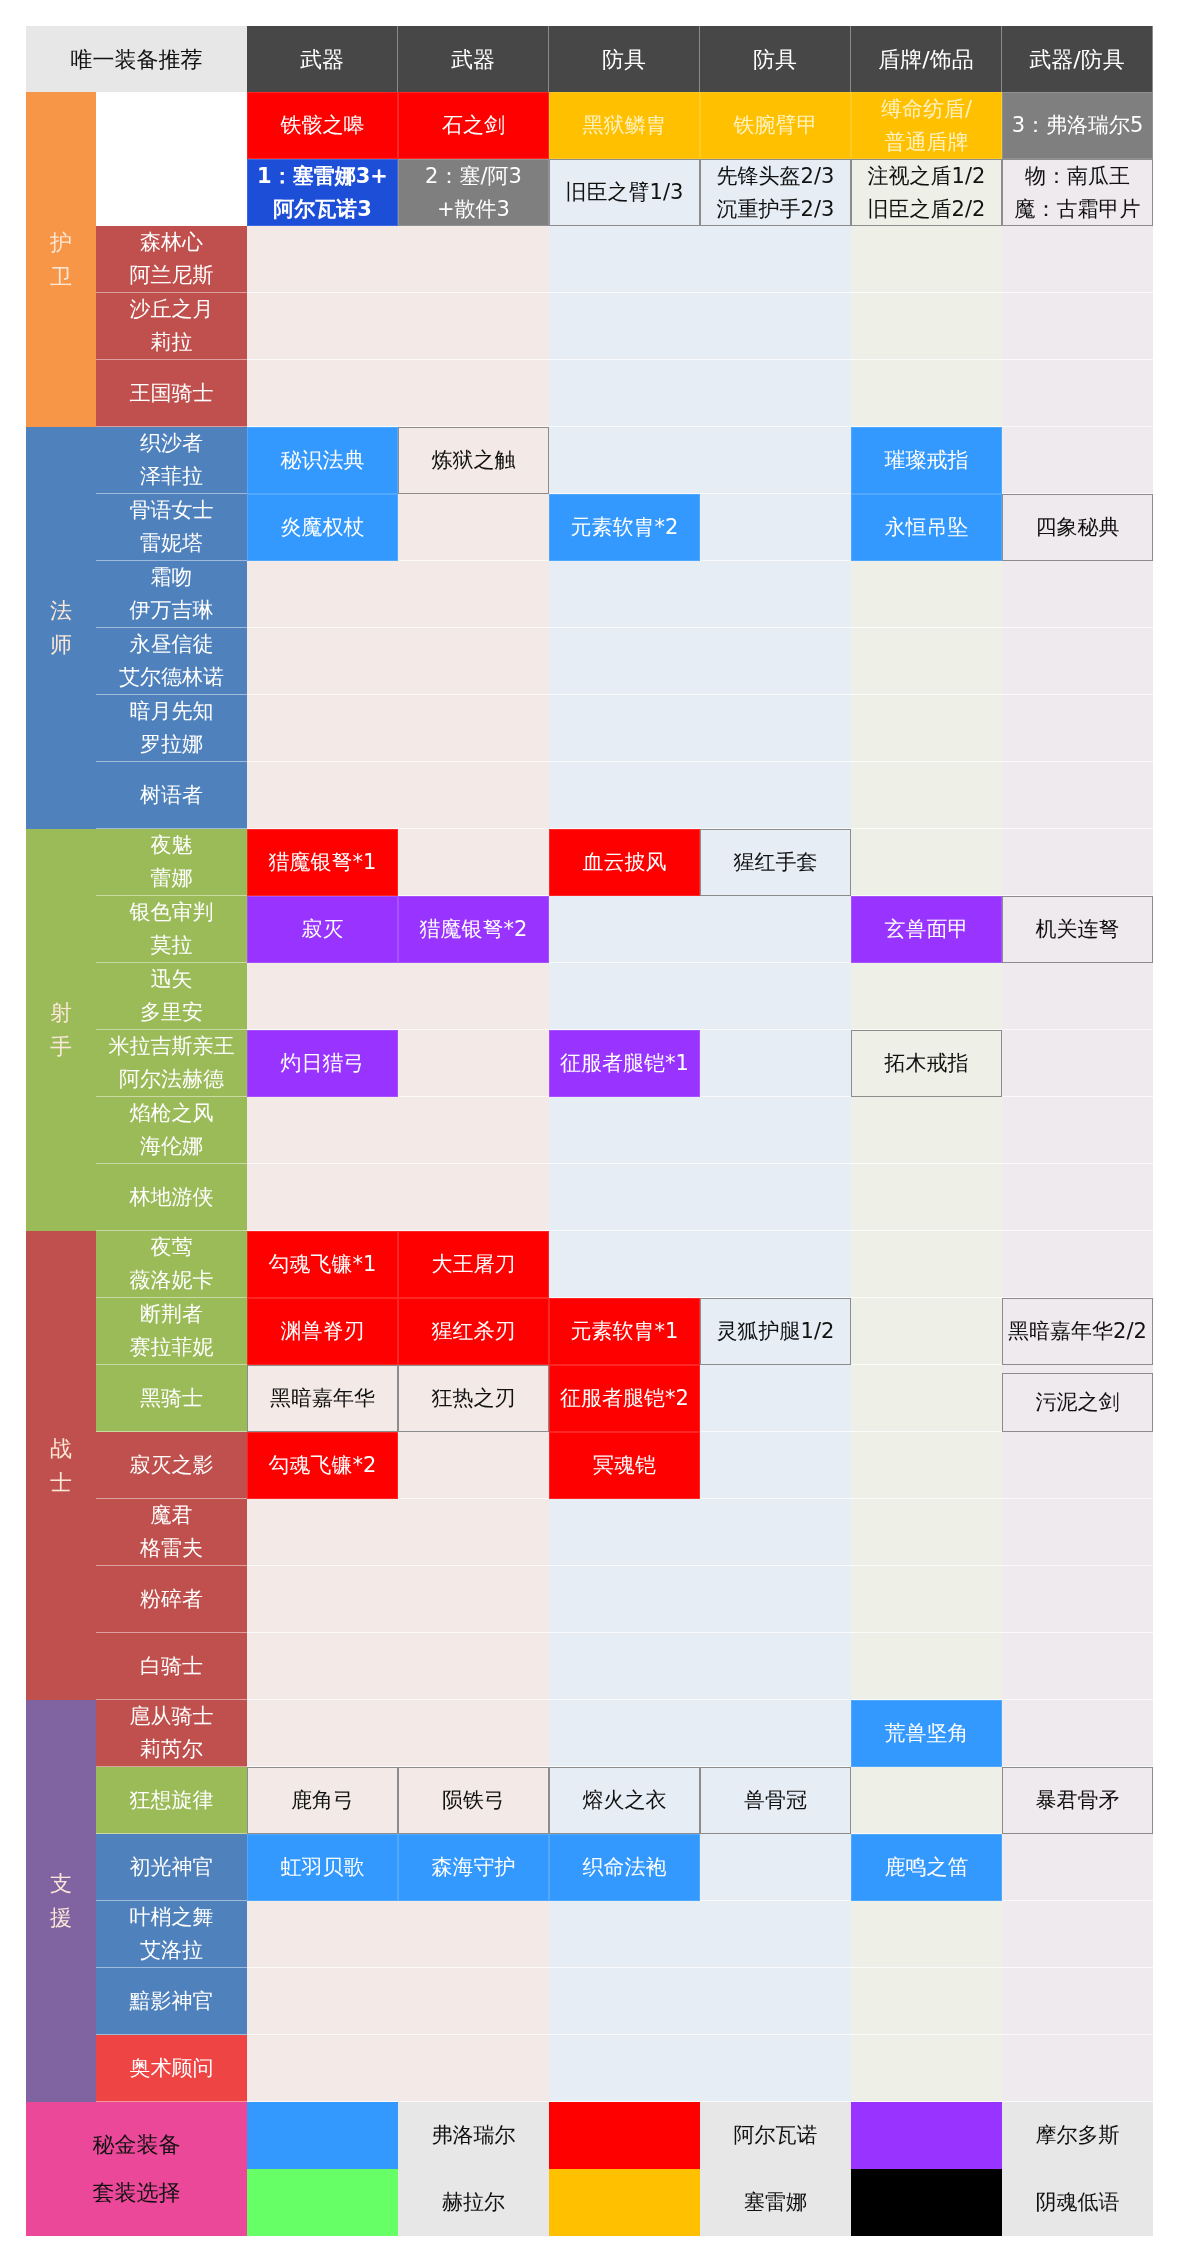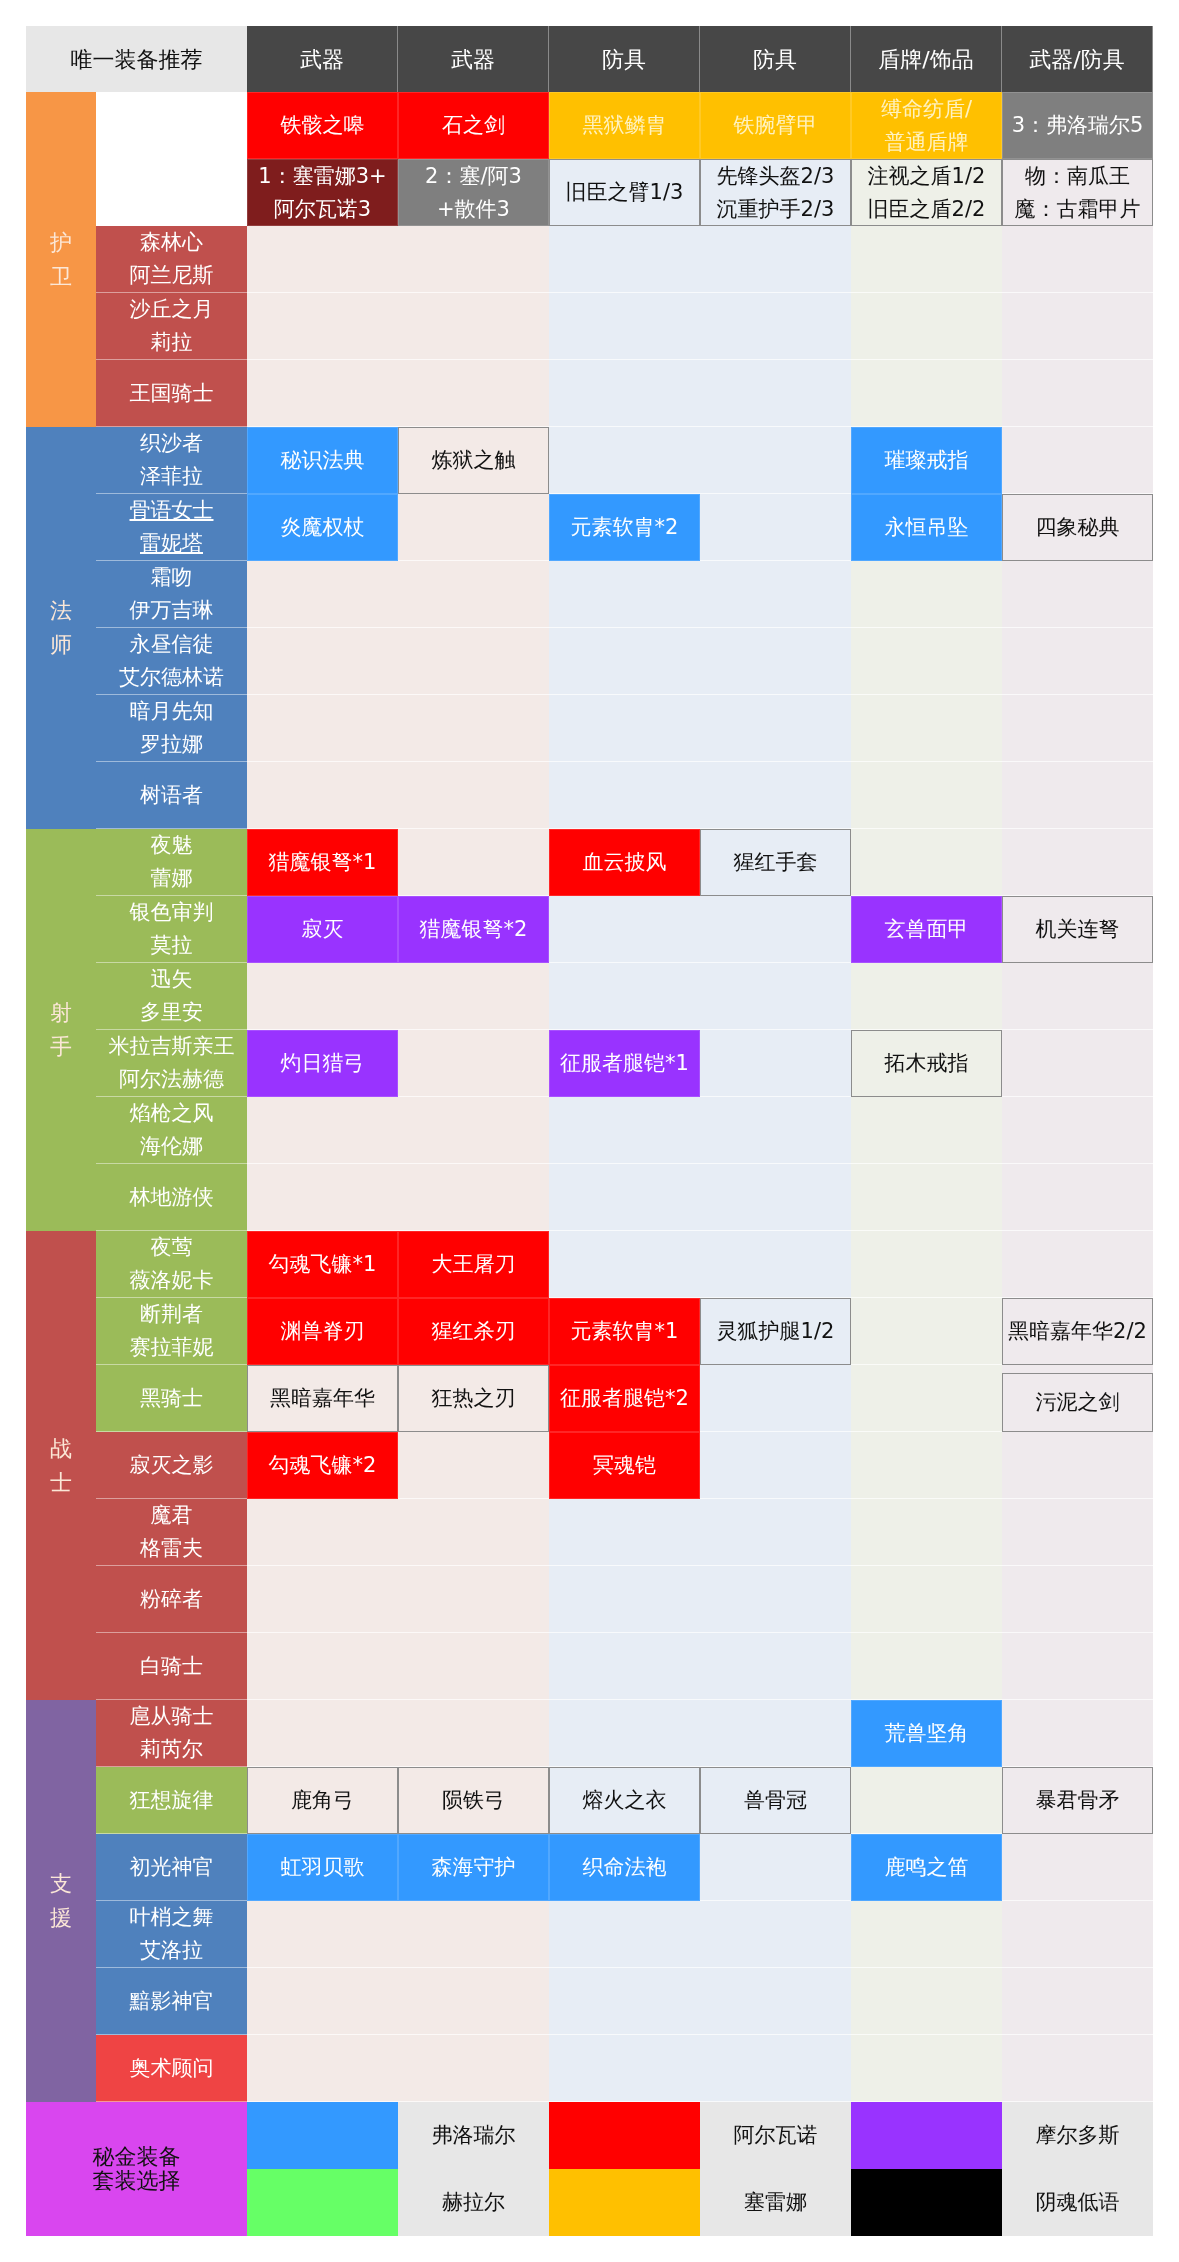--- a/index.html
+++ b/index.html
@@ -19,21 +19,21 @@
     color: #111111;
   }
   .bg { z-index: 0; }
   .hdr { background: #474747; color: #ffffff; border-right: 1px solid #8a8a8a; font-size: 22px; }
   .corner { background: #e7e7e7; color: #111; font-size: 22px; }
   .role { color: #fbe7d7; font-size: 22px; line-height: 34px; white-space: pre-line; align-items: flex-start; padding-top: 0; }
   .hero { color: #ffffff; border-bottom: 1px solid rgba(255,255,255,0.45); font-size: 21px; line-height: 33px; }
   .item { z-index: 1; color: #ffffff; border: 1px solid rgba(255,255,255,0.15); }
   .item.light { color: #111111; border: 1px solid #8c8c8c; }
   .col-bg { border-bottom: 1px solid rgba(255,255,255,0.7); }
-  .legend-label { background: #d946ef; color: #111; font-size: 22px; line-height: 24px; }
+  .legend-label { background: #ec4899; color: #111; font-size: 22px; line-height: 48px; }
   .legend-swatch { }
   .legend-name { background: #e7e7e7; color: #111; font-size: 21px; }
 </style>
 </head>
 <body>
 
 <div id="grid">
   <div class="cell corner" style="grid-column:1 / span 2; grid-row:1;">唯一装备推荐</div>
 <div class="cell hdr" style="grid-column:3; grid-row:1;">武器</div>
     <div class="cell hdr" style="grid-column:4; grid-row:1;">武器</div>
@@ -231,21 +231,21 @@
 士</div>
     <div class="cell role" style="grid-column:1; grid-row:26 / span 6; background:#8064A2; align-items:center;">支
 援</div>
     <div class="cell hero" style="grid-column:2; grid-row:4 / span 1; background:#C0504D;">森林心
 阿兰尼斯</div>
     <div class="cell hero" style="grid-column:2; grid-row:5 / span 1; background:#C0504D;">沙丘之月
 莉拉</div>
     <div class="cell hero" style="grid-column:2; grid-row:6 / span 1; background:#C0504D;">王国骑士</div>
     <div class="cell hero" style="grid-column:2; grid-row:7 / span 1; background:#4F81BD;">织沙者
 泽菲拉</div>
-    <div class="cell hero" style="grid-column:2; grid-row:8 / span 1; background:#4F81BD;text-decoration:underline;">骨语女士
+    <div class="cell hero" style="grid-column:2; grid-row:8 / span 1; background:#4F81BD;">骨语女士
 雷妮塔</div>
     <div class="cell hero" style="grid-column:2; grid-row:9 / span 1; background:#4F81BD;">霜吻
 伊万吉琳</div>
     <div class="cell hero" style="grid-column:2; grid-row:10 / span 1; background:#4F81BD;">永昼信徒
 艾尔德林诺</div>
     <div class="cell hero" style="grid-column:2; grid-row:11 / span 1; background:#4F81BD;">暗月先知
 罗拉娜</div>
     <div class="cell hero" style="grid-column:2; grid-row:12 / span 1; background:#4F81BD;">树语者</div>
     <div class="cell hero" style="grid-column:2; grid-row:13 / span 1; background:#9BBB59;">夜魅
 蕾娜</div>
@@ -276,21 +276,21 @@
 艾洛拉</div>
     <div class="cell hero" style="grid-column:2; grid-row:30 / span 1; background:#4F81BD;">黯影神官</div>
     <div class="cell hero" style="grid-column:2; grid-row:31 / span 1; background:#ef4444;">奥术顾问</div>
     <div class="cell item" style="grid-column:3; grid-row:2; background:#FF0000; color:#FFFFFF;">铁骸之嗥</div>
     <div class="cell item" style="grid-column:4; grid-row:2; background:#FF0000; color:#FFFFFF;">石之剑</div>
     <div class="cell item" style="grid-column:5; grid-row:2; background:#FFC000; color:#FFF2C0;">黑狱鳞胄</div>
     <div class="cell item" style="grid-column:6; grid-row:2; background:#FFC000; color:#FFF2C0;">铁腕臂甲</div>
     <div class="cell item" style="grid-column:7; grid-row:2; background:#FFC000; color:#FFF2C0;">缚命纺盾/
 普通盾牌</div>
     <div class="cell item" style="grid-column:8; grid-row:2; background:#7F7F7F; color:#FFFFFF;">3：弗洛瑞尔5</div>
-    <div class="cell item" style="grid-column:3; grid-row:3; background:#7f1d1d; color:#FFFFFF;">1：塞雷娜3+
+    <div class="cell item" style="grid-column:3; grid-row:3; background:#1d4ed8; color:#FFFFFF;font-weight:bold;">1：塞雷娜3+
 阿尔瓦诺3</div>
     <div class="cell item" style="grid-column:4; grid-row:3; background:#7F7F7F; color:#FFFFFF;">2：塞/阿3
 +散件3</div>
     <div class="cell item light" style="grid-column:5; grid-row:3; background:#E7EDF5; color:#111111;">旧臣之臂1/3</div>
     <div class="cell item light" style="grid-column:6; grid-row:3; background:#E7EDF5; color:#111111;">先锋头盔2/3
 沉重护手2/3</div>
     <div class="cell item light" style="grid-column:7; grid-row:3; background:#EEF0E8; color:#111111;">注视之盾1/2
 旧臣之盾2/2</div>
     <div class="cell item light" style="grid-column:8; grid-row:3; background:#EFEAED; color:#111111;">物：南瓜王
 魔：古霜甲片</div>

